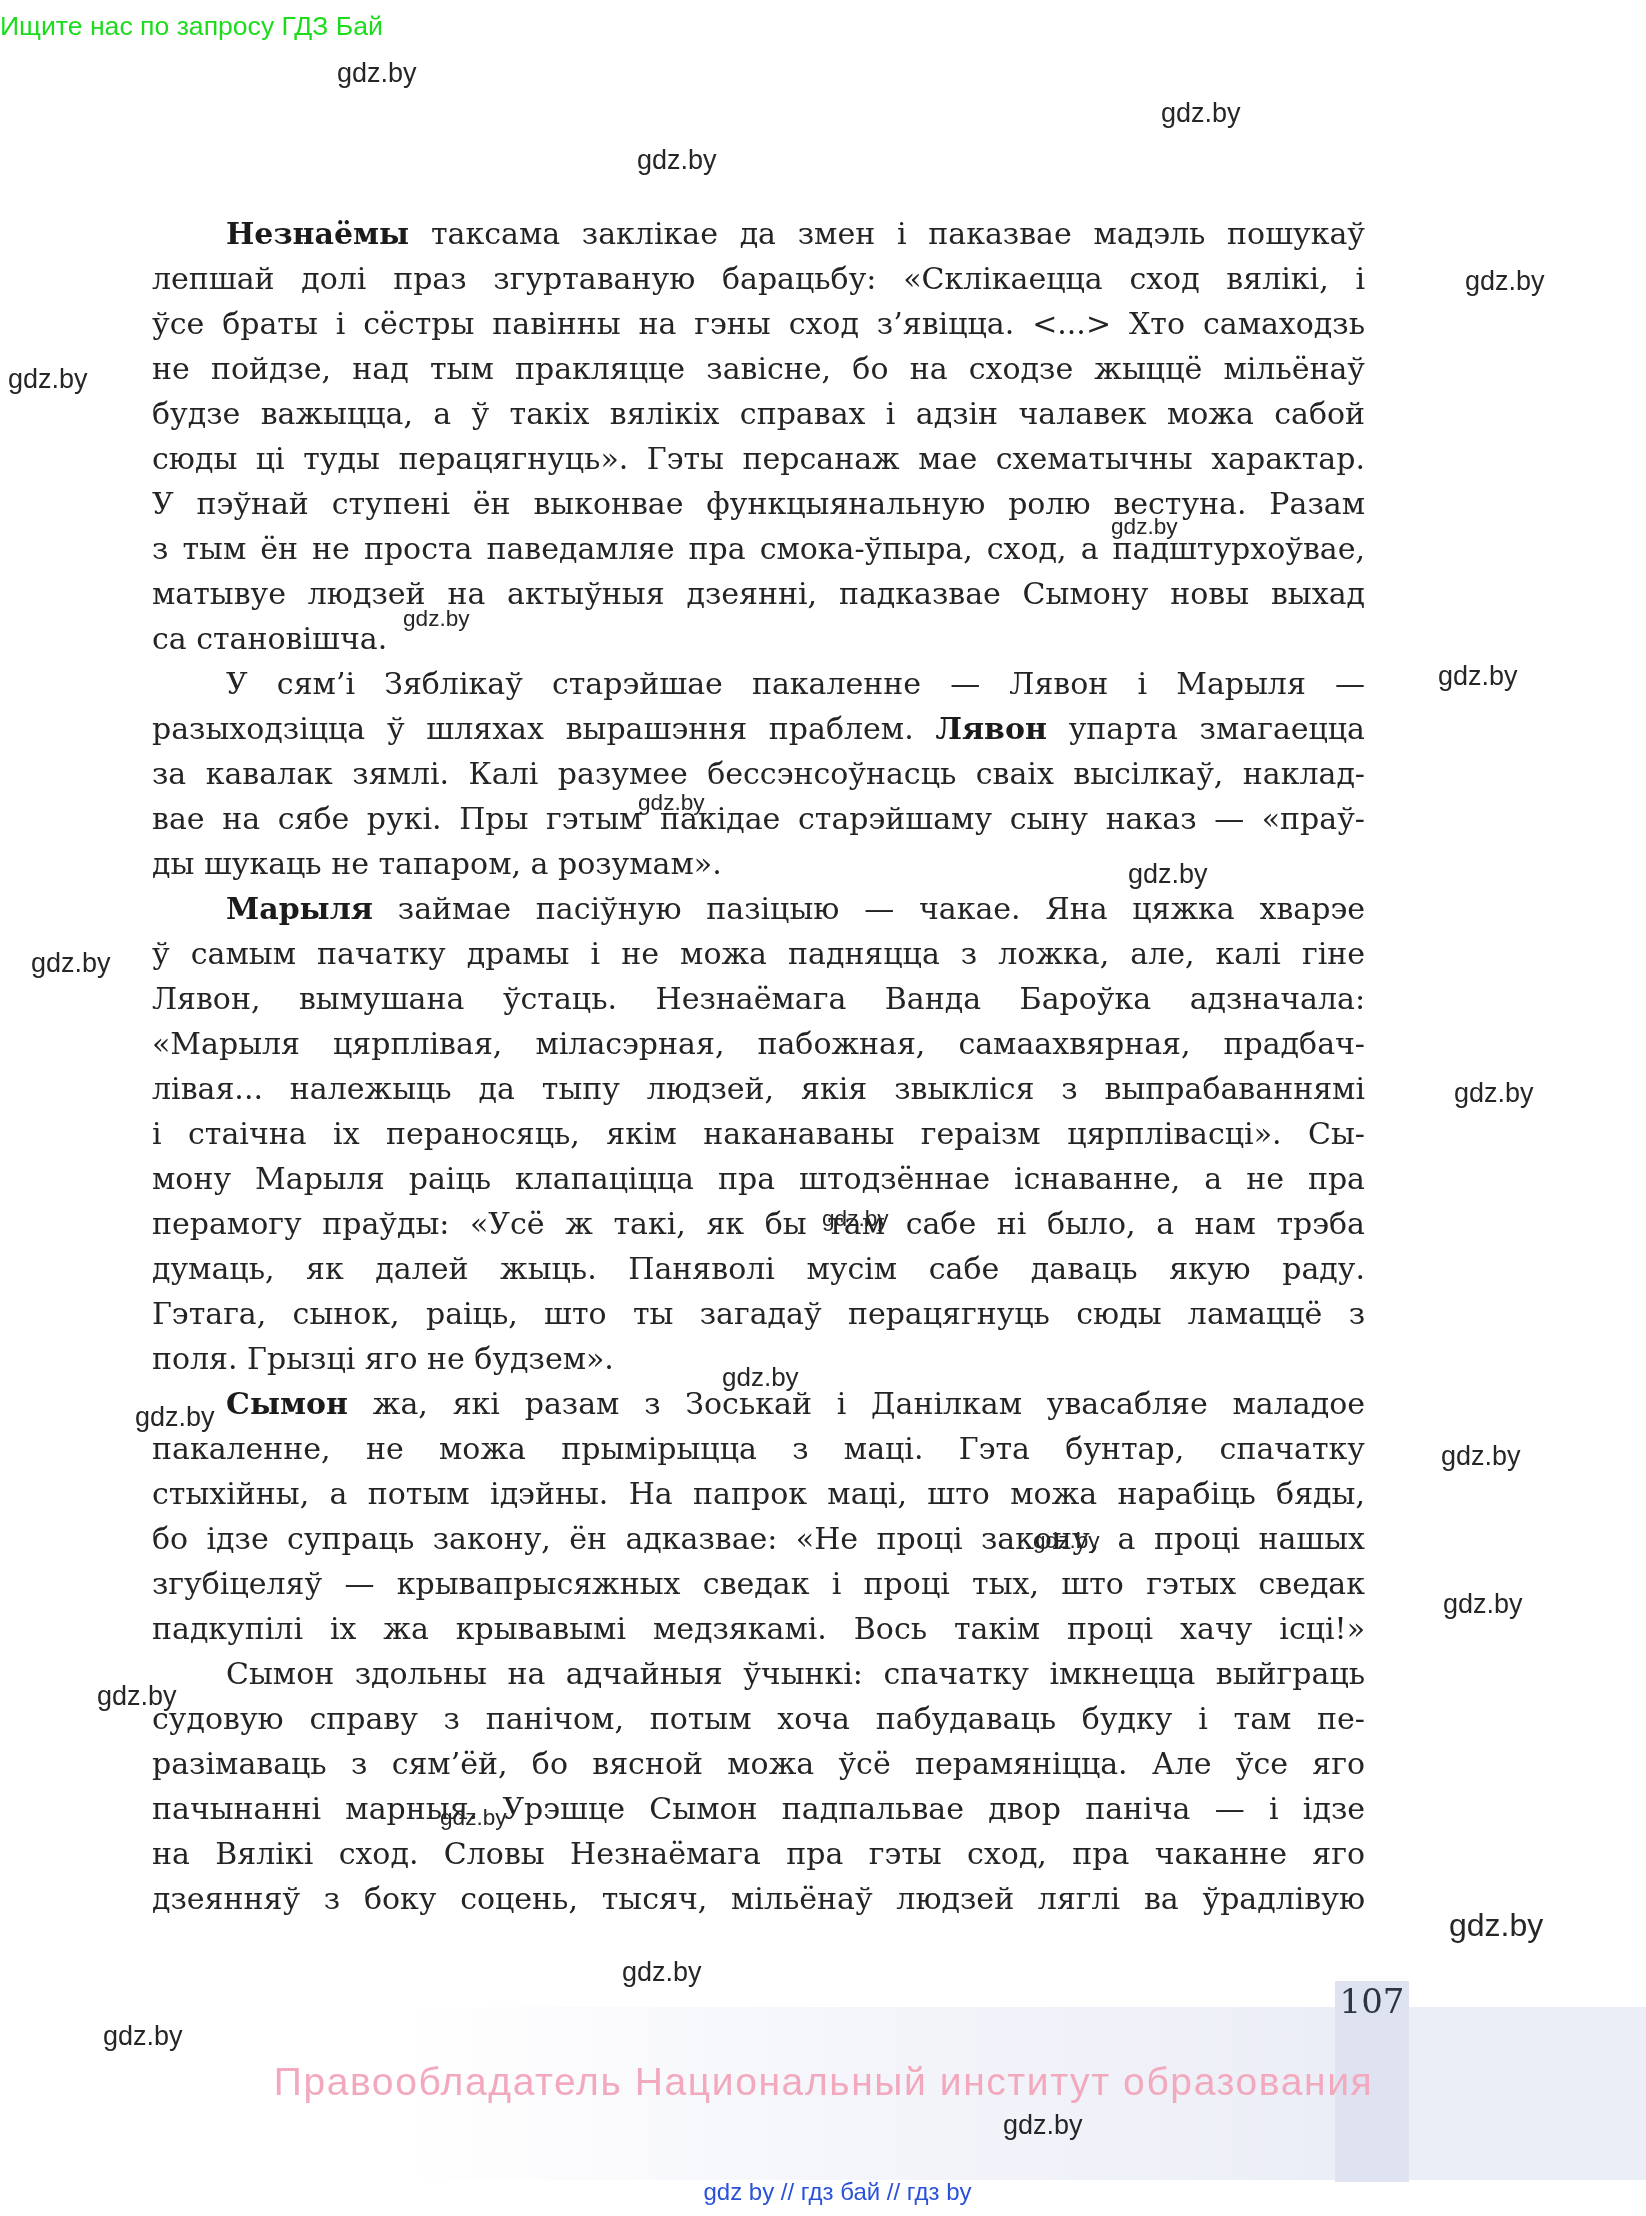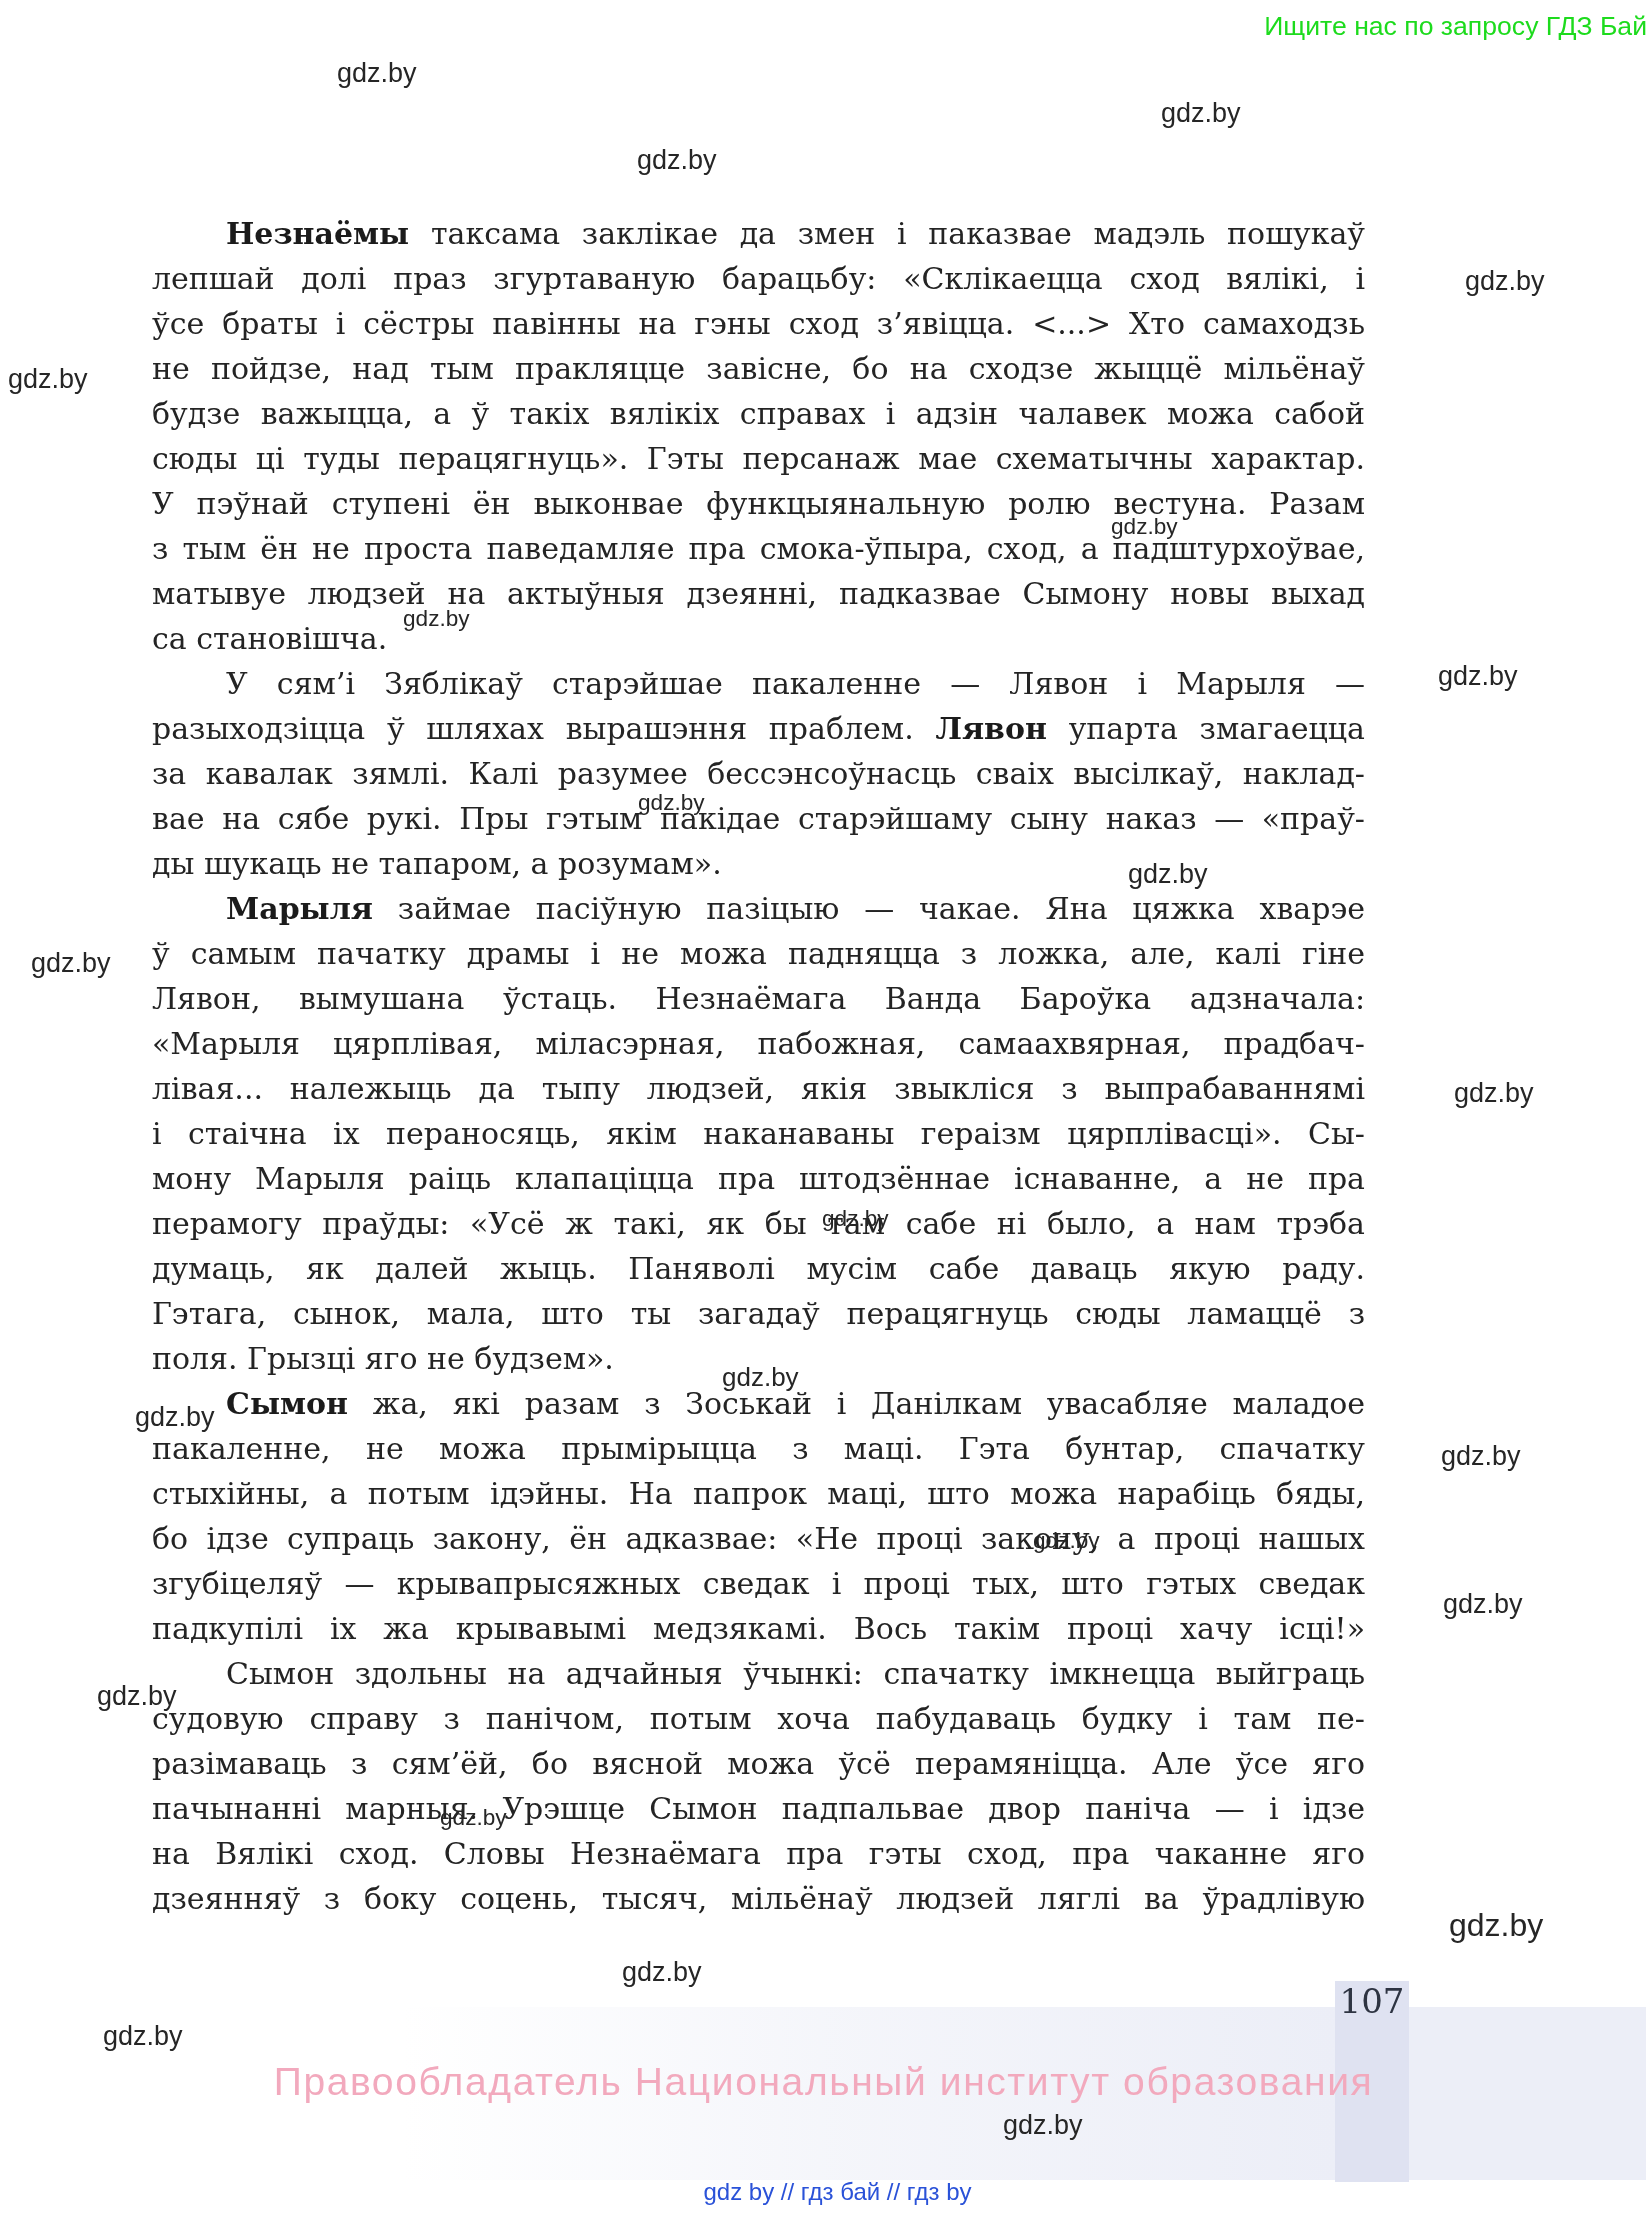--- a/index.html
+++ b/index.html
@@ -30,21 +30,21 @@
     left:1335px; top:1981px;
     width:74px;
     text-align:center;
     font-family:"DejaVu Serif", serif;
     font-size:34px;
     color:#2e3442;
   }
   .banner-top{
     position:absolute;
     left:0; right:0; top:11.3px;
-    text-align:right;
+    text-align:left;
     font-family:"Liberation Sans", sans-serif;
     font-size:26.6px;
   }
   .text-block{
     position:absolute;
     left:152px; top:211px;
     width:1213px;
     font-size:30px;
     color:#242424;
   }
@@ -118,21 +118,21 @@
       <div class="para">
         <div class="line first"><b>Марыля</b><span> займае пасіўную пазіцыю — чакае. Яна цяжка хварэе</span></div>
         <div class="line"><span>ў самым пачатку драмы і не можа падняцца з ложка, але, калі гіне</span></div>
         <div class="line"><span>Лявон, вымушана ўстаць. Незнаёмага Ванда Бароўка адзначала:</span></div>
         <div class="line"><span>«Марыля цярплівая, міласэрная, пабожная, самаахвярная, прадбач-</span></div>
         <div class="line"><span>лівая... належыць да тыпу людзей, якія звыкліся з выпрабаваннямі</span></div>
         <div class="line"><span>і стаічна іх пераносяць, якім наканаваны гераізм цярплівасці». Сы-</span></div>
         <div class="line"><span>мону Марыля раіць клапаціцца пра штодзённае існаванне, а не пра</span></div>
         <div class="line"><span>перамогу праўды: «Усё ж такі, як бы там сабе ні было, а нам трэба</span></div>
         <div class="line"><span>думаць, як далей жыць. Паняволі мусім сабе даваць якую раду.</span></div>
-        <div class="line"><span>Гэтага, сынок, мала, што ты загадаў перацягнуць сюды ламаццё з</span></div>
+        <div class="line"><span>Гэтага, сынок, раіць, што ты загадаў перацягнуць сюды ламаццё з</span></div>
         <div class="line short"><span>поля. Грызці яго не будзем».</span></div>
       </div>
       <div class="para">
         <div class="line first"><b>Сымон</b><span> жа, які разам з Зоськай і Данілкам увасабляе маладое</span></div>
         <div class="line"><span>пакаленне, не можа прымірыцца з маці. Гэта бунтар, спачатку</span></div>
         <div class="line"><span>стыхійны, а потым ідэйны. На папрок маці, што можа нарабіць бяды,</span></div>
         <div class="line"><span>бо ідзе супраць закону, ён адказвае: «Не проці закону, а проці нашых</span></div>
         <div class="line"><span>згубіцеляў — крывапрысяжных сведак і проці тых, што гэтых сведак</span></div>
         <div class="line"><span>падкупілі іх жа крывавымі медзякамі. Вось такім проці хачу ісці!»</span></div>
       </div>

